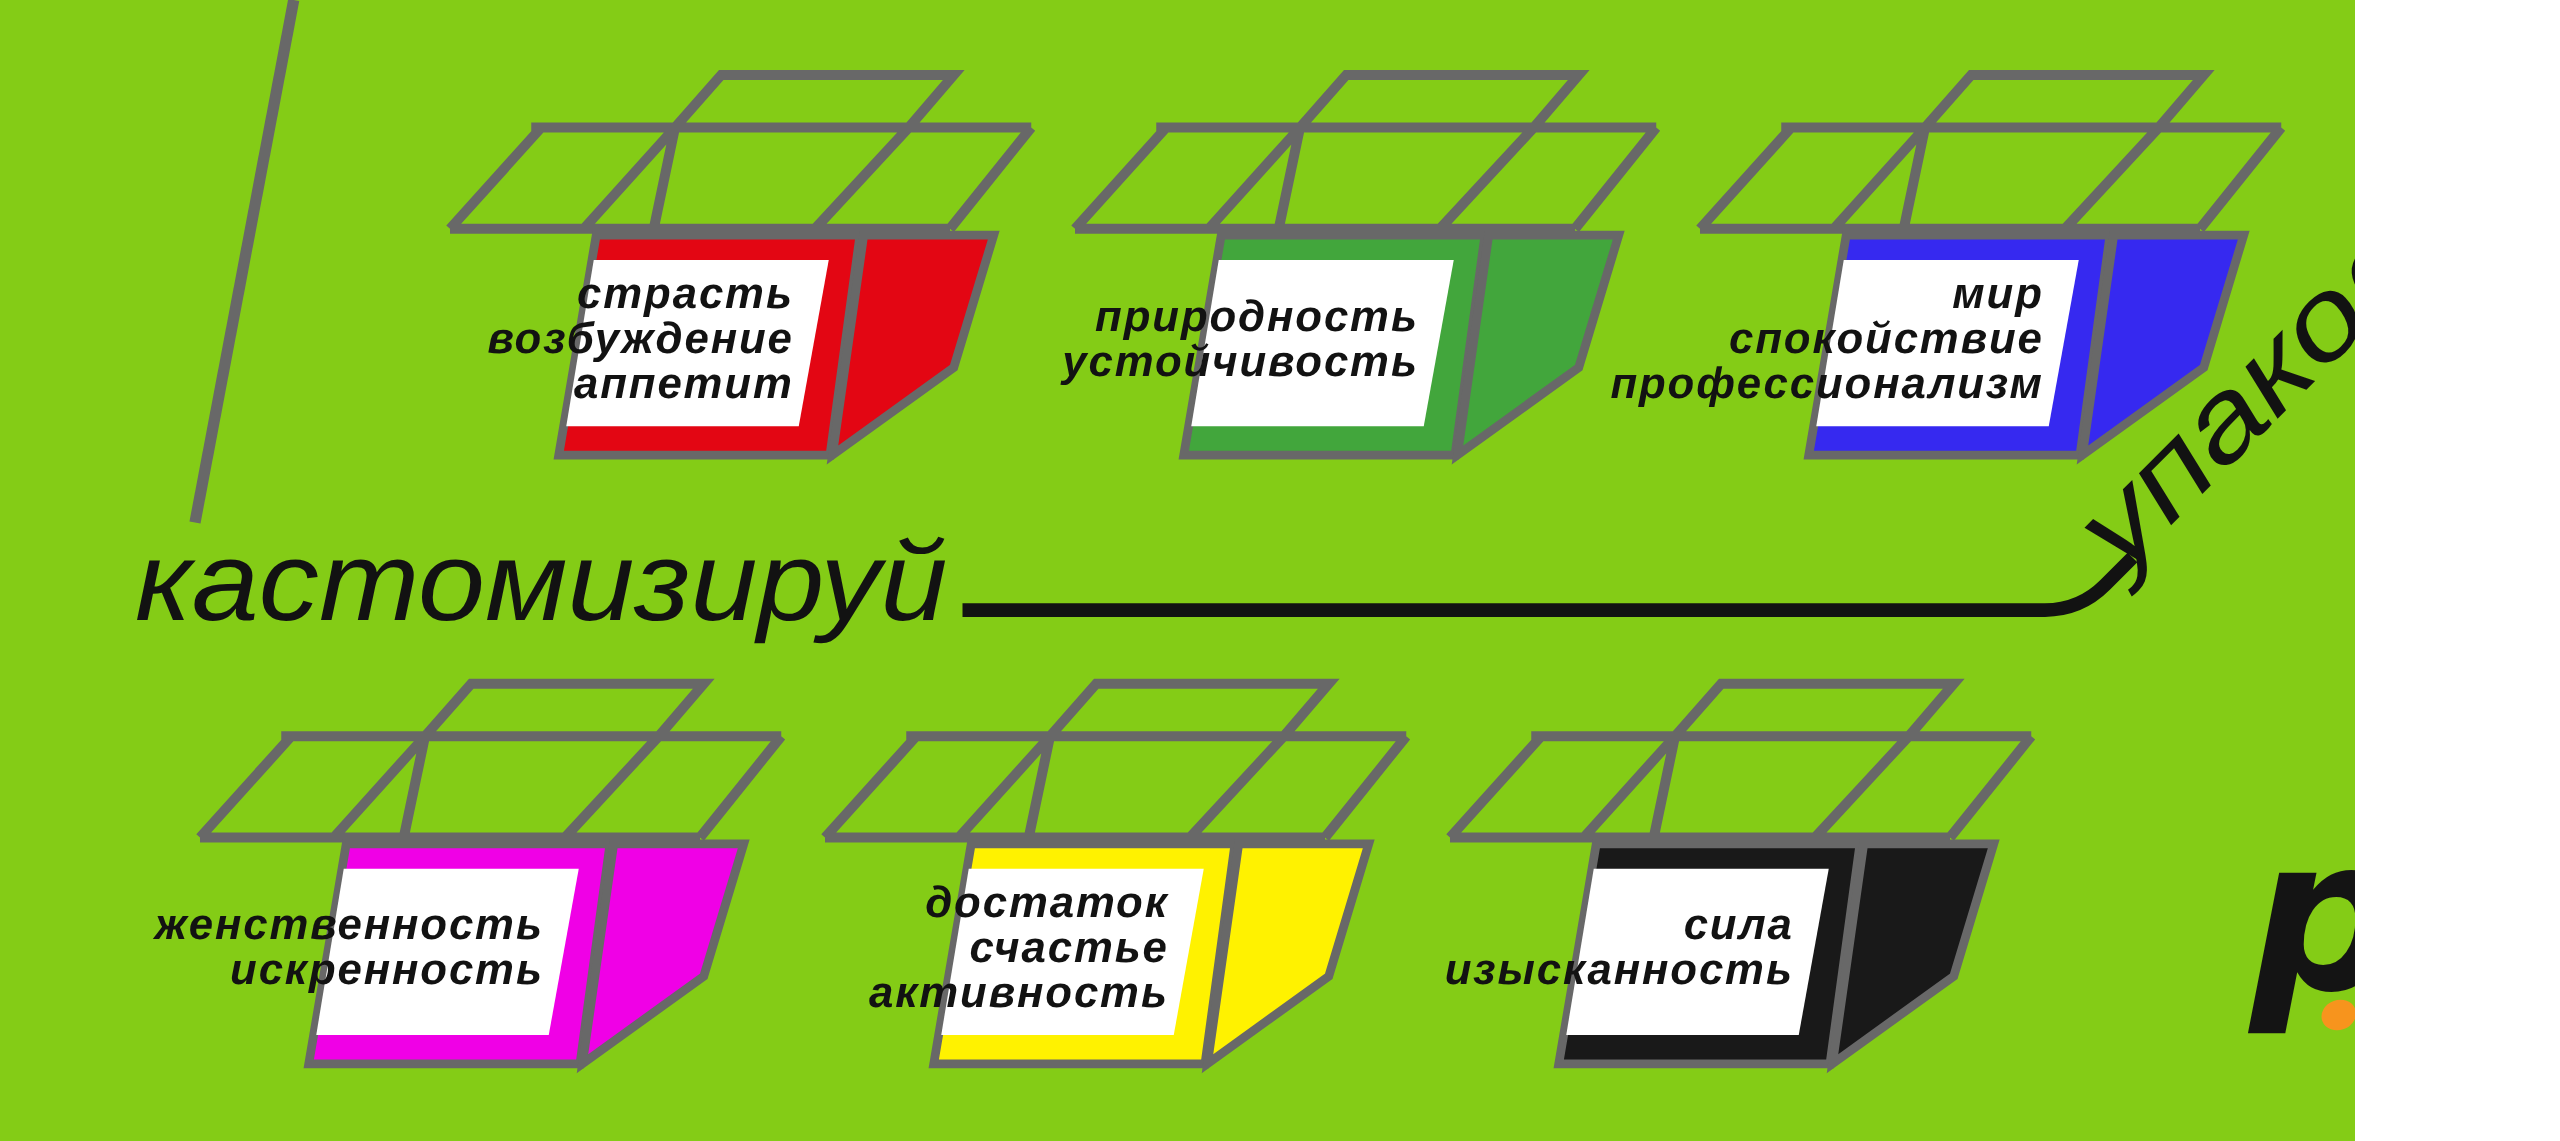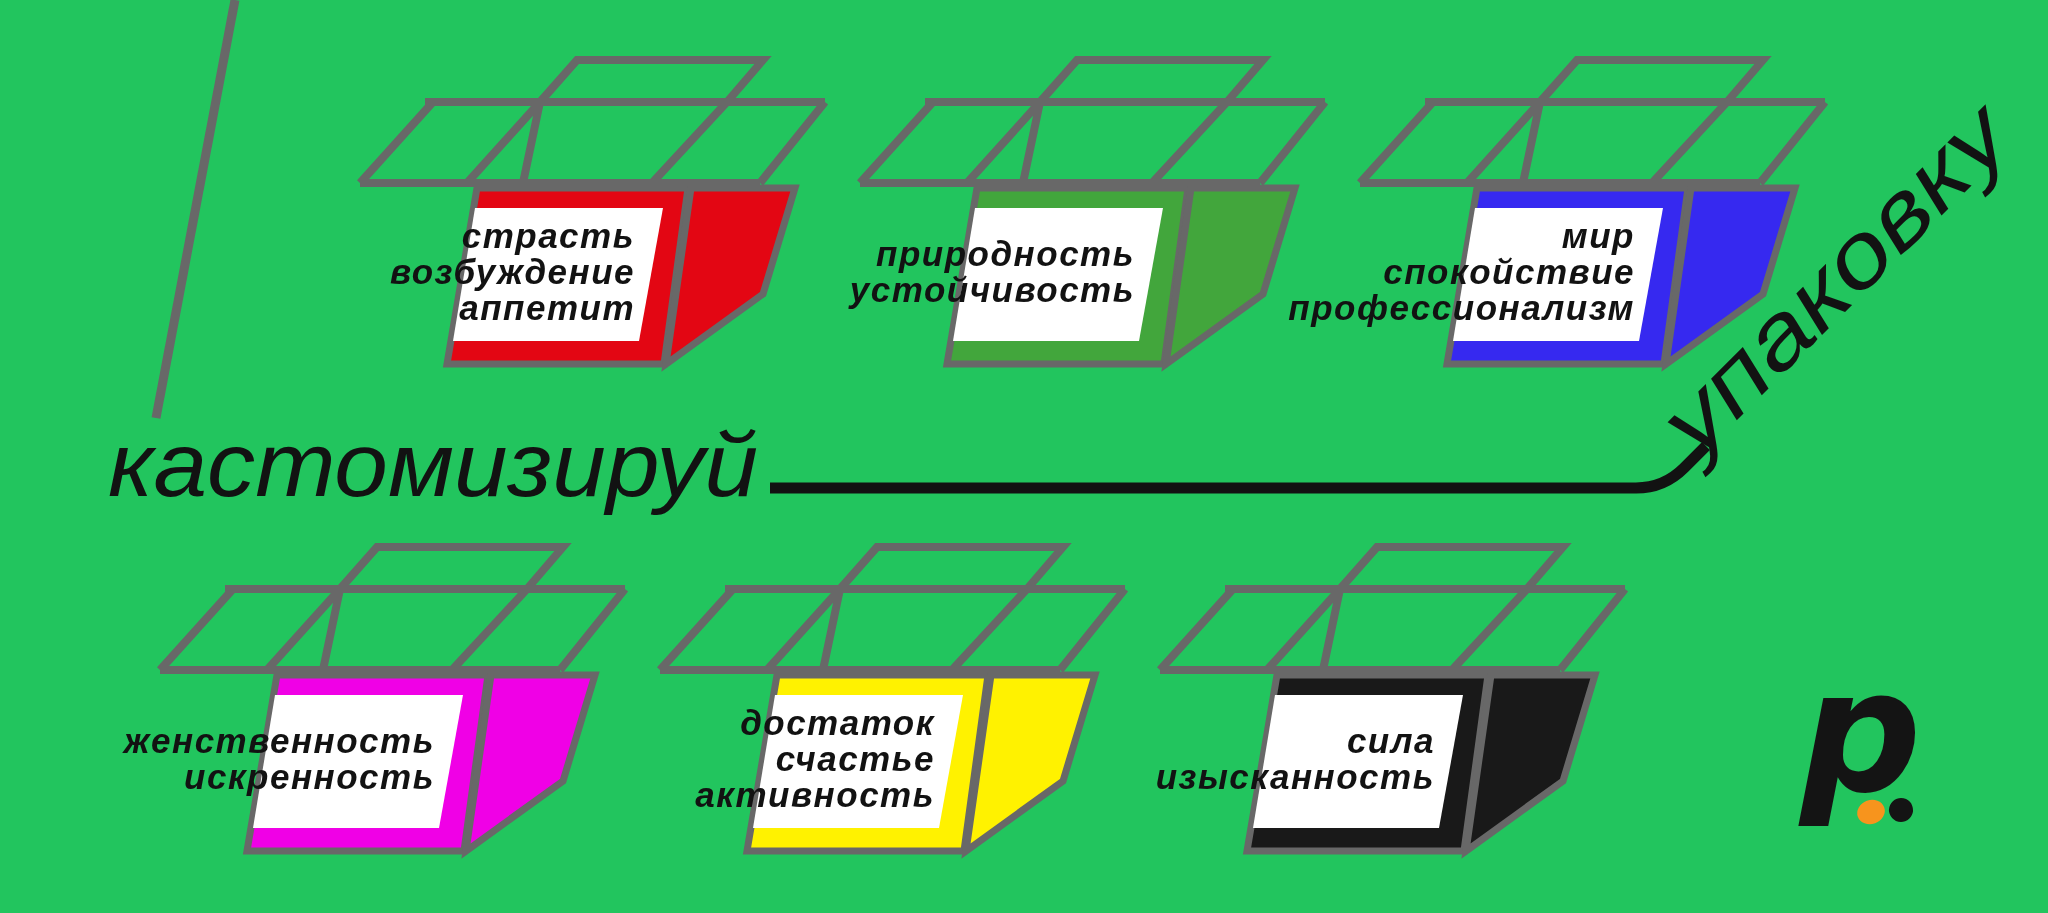--- a/index.html
+++ b/index.html
@@ -1,16 +1,16 @@
 <!DOCTYPE html>
 <html style="--outline: #686868; --ink: #121212; --logo_orange: #F7941D; --logo_black: #141414;"><head>
 <meta charset="utf-8">
 <style>
   html,body{margin:0;padding:0;background:#ffffff;}
-  .stage{position:relative;width:2048px;height:913px;background:#22c55e;overflow:hidden;}
+  .stage{position:relative;width:1884px;height:913px;background:#84cc16;overflow:hidden;}
   svg{display:block}
   .flaps{fill:none;stroke:var(--outline,#686868);stroke-width:8;stroke-linejoin:miter;stroke-linecap:butt;}
   .accent{fill:none;stroke:var(--outline,#686868);stroke-width:9;stroke-linecap:butt;}
   .panel{stroke:var(--outline,#686868);stroke-width:7;stroke-linejoin:miter;}
   .label-bg{fill:#ffffff;stroke:none;}
   .label{font-family:"Liberation Sans",sans-serif;font-style:italic;font-weight:600;font-size:35px;
          letter-spacing:1.5px;fill:var(--ink,#111);text-anchor:end;}
   .headline{font-family:"Liberation Sans",sans-serif;font-style:italic;font-weight:500;font-size:90px;
             fill:var(--ink,#111);}
   .ink-line{fill:none;stroke:var(--ink,#111);stroke-width:11;stroke-linecap:butt;}

